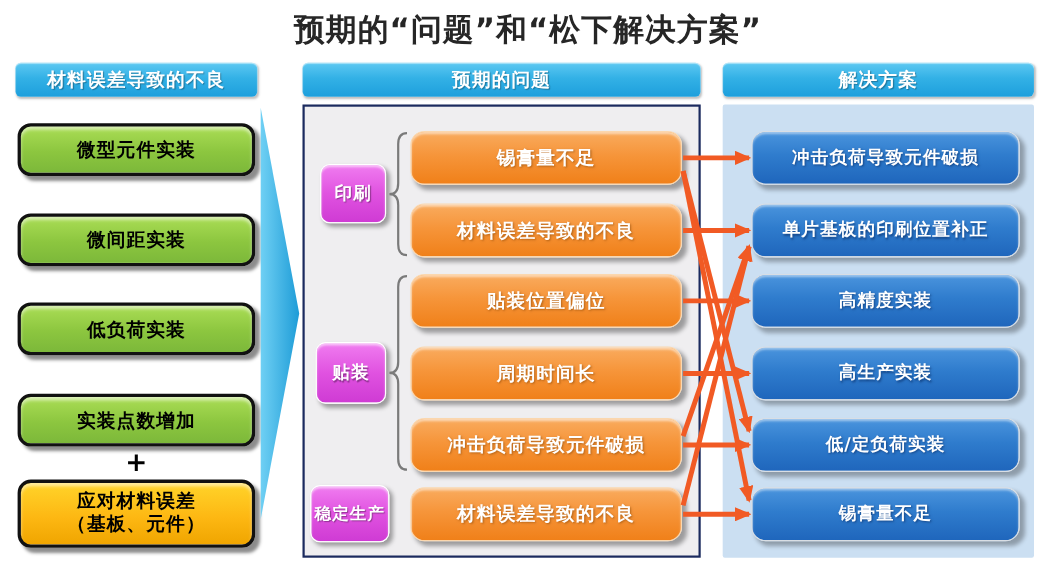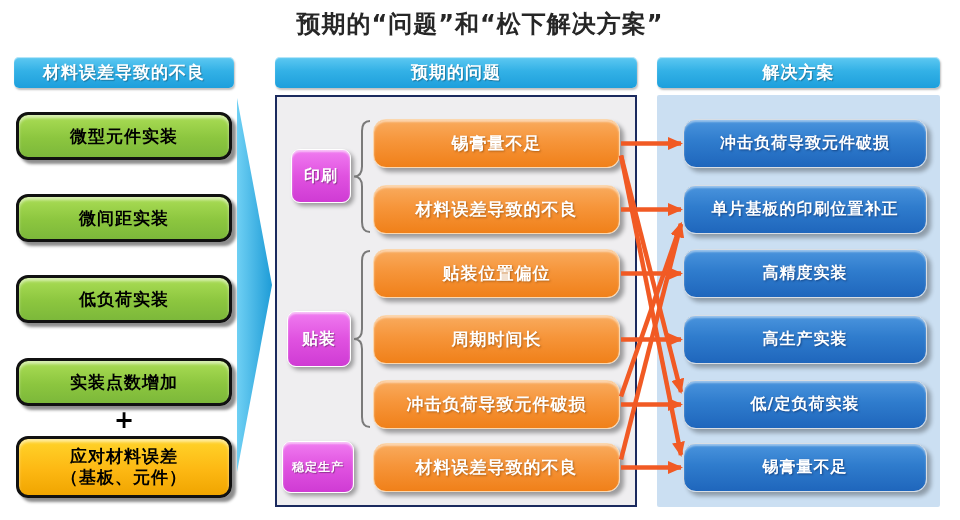--- a/index.html
+++ b/index.html
@@ -1,21 +1,21 @@
 <!DOCTYPE html>
 <html><head>
 <meta charset="utf-8">
 <style>
   * { margin:0; padding:0; box-sizing:border-box; }
   body { font-family:"DejaVu Sans", sans-serif; background:#ffffff; }
   .stage { position:relative; width:960px; height:520px; background:#ffffff; overflow:hidden; }
 
   .title {
     position:absolute; left:0; top:8px; width:960px; text-align:center;
-    font-size:24px; font-weight:bold; color:#262626; letter-spacing:1px;
+    font-size:28px; font-weight:bold; color:#262626; letter-spacing:1px;
   }
 
   .col-header {
     position:absolute; height:31px; border-radius:5px;
     background:linear-gradient(180deg,#5ec9f2 0%, #33b1e6 45%, #1d9fdc 100%);
     color:#ffffff; font-size:17px; font-weight:bold; letter-spacing:1px;
     display:flex; align-items:center; justify-content:center;
     text-shadow:1px 1px 1px rgba(0,0,0,.3);
     box-shadow:1px 2px 2px rgba(0,0,0,.25), inset 0 1px 1px rgba(255,255,255,.6);
   }
@@ -103,21 +103,21 @@
         <stop offset="1" stop-color="#1e9cd7"></stop>
       </linearGradient>
     </defs>
     <polygon points="237,98 272,285 237,472" fill="url(#flowgrad)"></polygon>
   </svg>
 
   <div class="panel-mid"></div>
 
   <div class="cat-box" style="left:291px; top:149px; width:60px; height:54px; font-size:16px;">印刷</div>
   <div class="cat-box" style="left:287px; top:311px; width:64px; height:56px; font-size:16px;">贴装</div>
-  <div class="cat-box" style="left:282px; top:441px; width:72px; height:52px; font-size:12px;">稳定生产</div>
+  <div class="cat-box" style="left:282px; top:441px; width:72px; height:52px; font-size:15px;">稳定生产</div>
 
   <div class="orange-box" style="top:119px">锡膏量不足</div>
   <div class="orange-box" style="top:185px">材料误差导致的不良</div>
   <div class="orange-box" style="top:249px">贴装位置偏位</div>
   <div class="orange-box" style="top:315px">周期时间长</div>
   <div class="orange-box" style="top:380px">冲击负荷导致元件破损</div>
   <div class="orange-box" style="top:443px">材料误差导致的不良</div>
 
   <div class="panel-right"></div>
 

